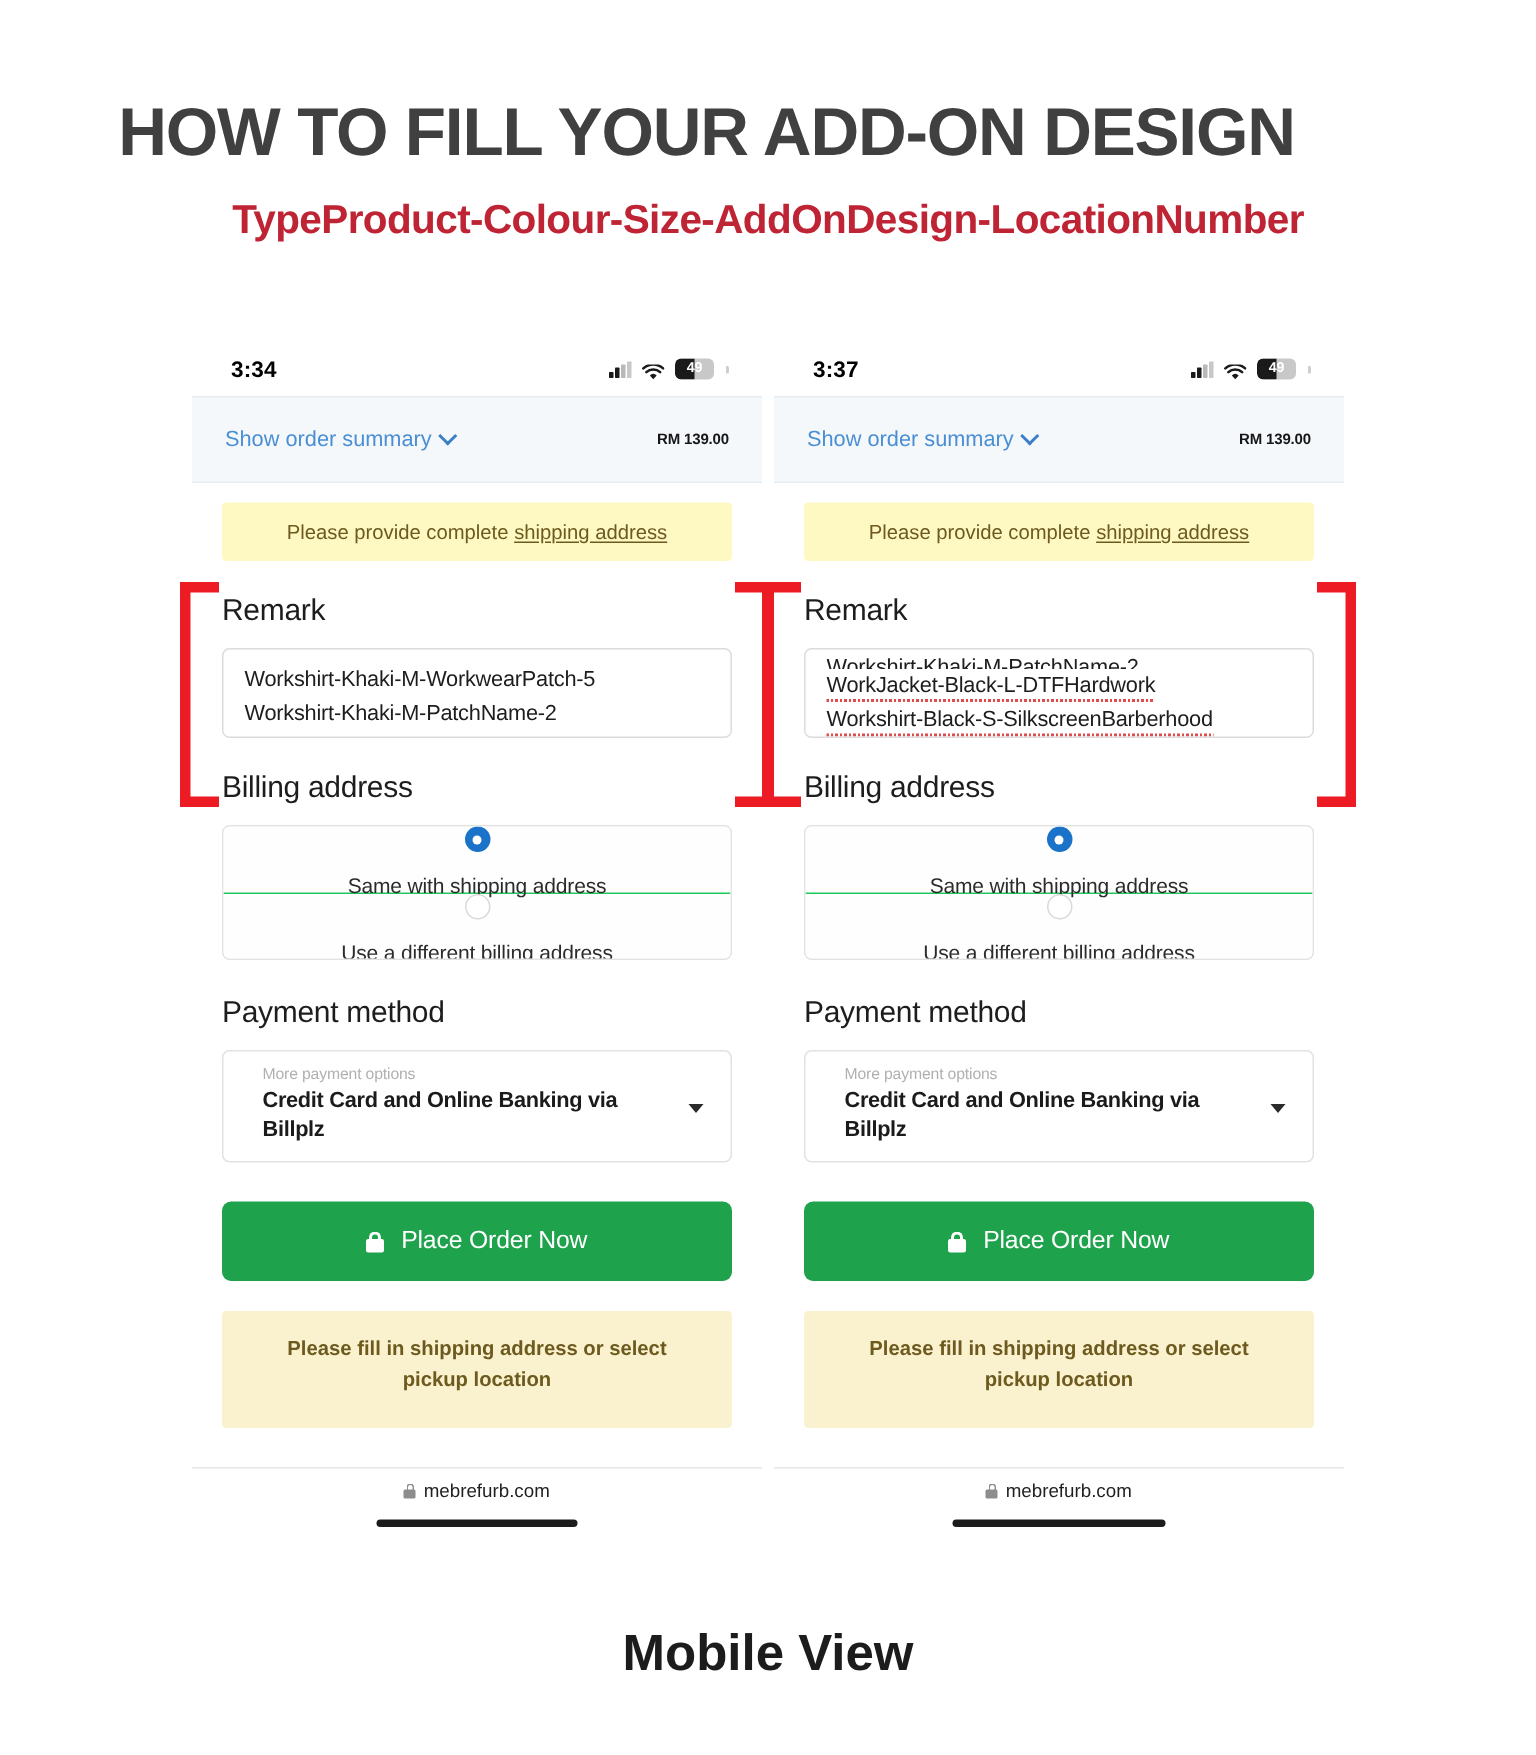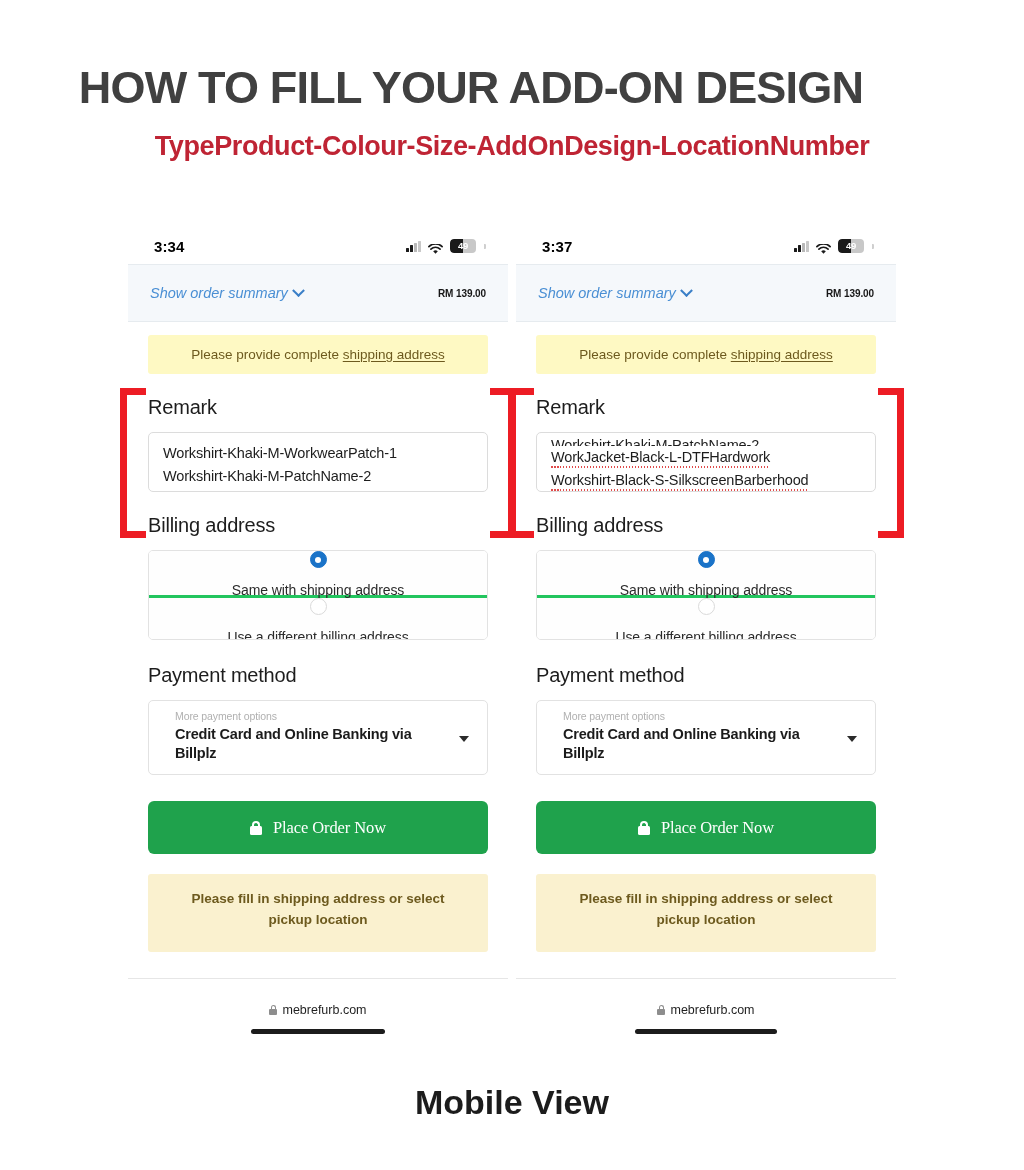--- a/index.html
+++ b/index.html
@@ -139,21 +139,20 @@
     align-items: center;
     justify-content: space-between;
     padding: 0 22px;
   }
   .summary-link {
     display: flex;
     align-items: center;
     gap: 6px;
     font-size: 14.5px;
     color: #4a8fd4;
-    font-style: italic;
   }
   .chev {
     display: inline-block;
     width: 9px; height: 9px;
     border-right: 2.1px solid #3a7fc7;
     border-bottom: 2.1px solid #3a7fc7;
     transform: rotate(45deg) translate(-2px,-2px);
   }
   .summary-total {
     font-size: 10px;
@@ -244,21 +243,21 @@
   }
   .radio-row {
     height: 44px;
     display: flex;
     align-items: center;
     padding: 0 14px;
     gap: 14px;
     background: #fefefe;
     flex-direction: column;
   }
-  .radio-row + .radio-row { border-top: 3px solid #22c55e; }
+  .radio-row + .radio-row { border-top: 1px solid #22c55e; }
   .radio {
     width: 17px; height: 17px;
     border-radius: 50%;
     border: 1.6px solid #dadada;
     background: #fff;
     flex: 0 0 auto;
     position: relative;
   }
   .radio.on {
     border-color: #1a73c8;
@@ -325,21 +324,20 @@
     justify-content: center;
     gap: 11px;
     border: none;
     width: 100%;
     cursor: pointer;
   }
   .order-btn .label {
     font-size: 16.5px;
     color: #ffffff;
     letter-spacing: -0.1px;
-    font-family: Liberation Serif, serif;
   }
   .lock {
     position: relative;
     width: 12px; height: 14px;
   }
   .lock .shackle {
     position: absolute;
     left: 2px; top: 0;
     width: 8px; height: 7px;
     border: 2px solid #ffffff;
@@ -371,21 +369,21 @@
     position: absolute;
     left: 0; bottom: 0;
     width: 100%;
     height: 56px;
     background: #ffffff;
     border-top: 1px solid #e6e6e6;
     display: flex;
     flex-direction: column;
     align-items: center;
     justify-content: flex-start;
-    padding-top: 24px;
+    padding-top: 8px;
   }
   .url-line {
     display: flex;
     align-items: center;
     gap: 5px;
     font-size: 12.5px;
     color: #1f1f1f;
   }
   .lock-sm {
     position: relative;
@@ -460,21 +458,21 @@
 
       <div class="notice">
         <span>Please provide complete </span><u>shipping address</u>
       </div>
 
       <div class="remark-zone">
         <div class="bracket lb"></div>
         <div class="bracket rb"></div>
         <div class="section-title">Remark</div>
         <div class="remark-box">
-          <div class="remark-line">Workshirt-Khaki-M-WorkwearPatch-1</div>
+          <div class="remark-line">Workshirt-Khaki-M-WorkwearPatch-5</div>
           <div class="remark-line">Workshirt-Khaki-M-PatchName-2</div>
         </div>
       </div>
 
       <div class="billing-zone">
         <div class="section-title">Billing address</div>
         <div class="radio-group">
           <div class="radio-row">
             <span class="radio on"></span>
             <span class="radio-label">Same with shipping address</span>

